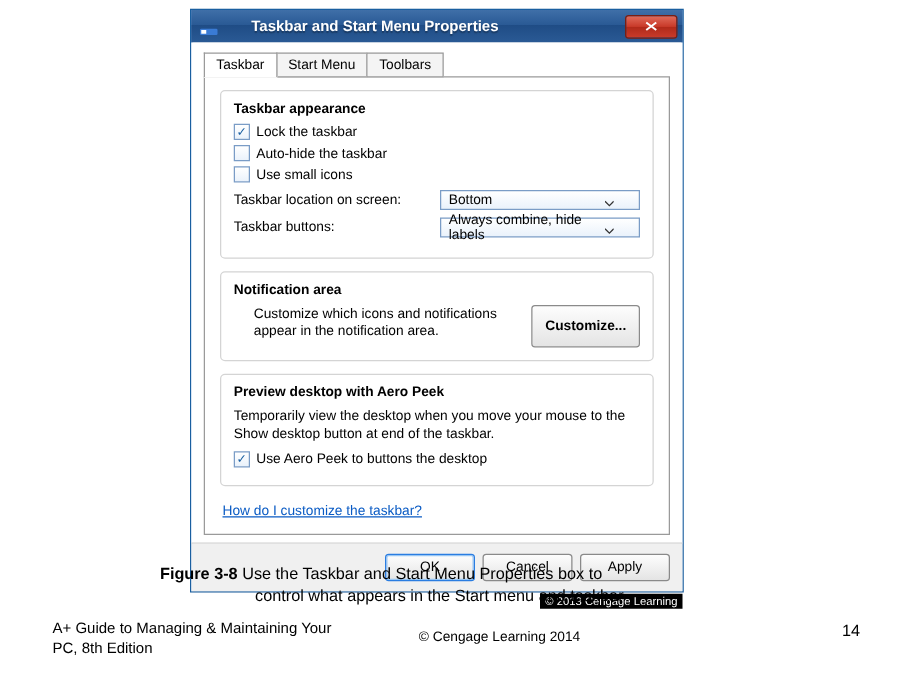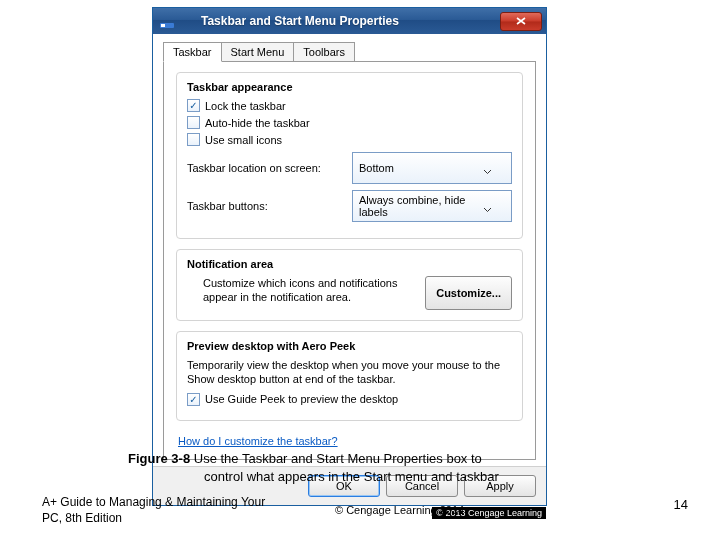--- a/index.html
+++ b/index.html
@@ -101,21 +101,21 @@
     display:inline-flex;align-items:center;justify-content:center;
     font-size:10px;color:#1a5fa0;
   }
   .field-row {
     display:flex; align-items:center;
     justify-content: space-between;
     margin: 6px 0;
   }
   .select {
     width: 160px;
-    height: 32px;
+    height: 16px;
     border: 1px solid #7a9cc6;
     background: linear-gradient(to bottom,#fff,#eaf2fb);
     display:flex; align-items:center; justify-content:space-between;
     padding: 0 20px 0 6px;
     font-size:11px;
   }
   .select .arrow {
     width:7px;height:7px;
     display:inline-block;
   }
@@ -250,21 +250,21 @@
           <div class="notif-text">Customize which icons and notifications appear in the notification area.</div>
           <div class="small-btn">Customize...</div>
         </div>
       </div>
 
       <div class="group">
         <span class="group-title">Preview desktop with Aero Peek</span>
         <div style="line-height:1.3;margin-bottom:6px;">Temporarily view the desktop when you move your mouse to the Show desktop button at end of the taskbar.</div>
         <div class="check-row">
           <span class="check">✓</span>
-          <span>Use Guide Peek to preview the desktop</span>
+          <span>Use Aero Peek to buttons the desktop</span>
         </div>
       </div>
 
       <a class="link">How do I customize the taskbar?</a>
     </div>
   </div>
 
   <div class="button-bar">
     <div class="dlg-btn default">OK</div>
     <div class="dlg-btn">Cancel</div>

